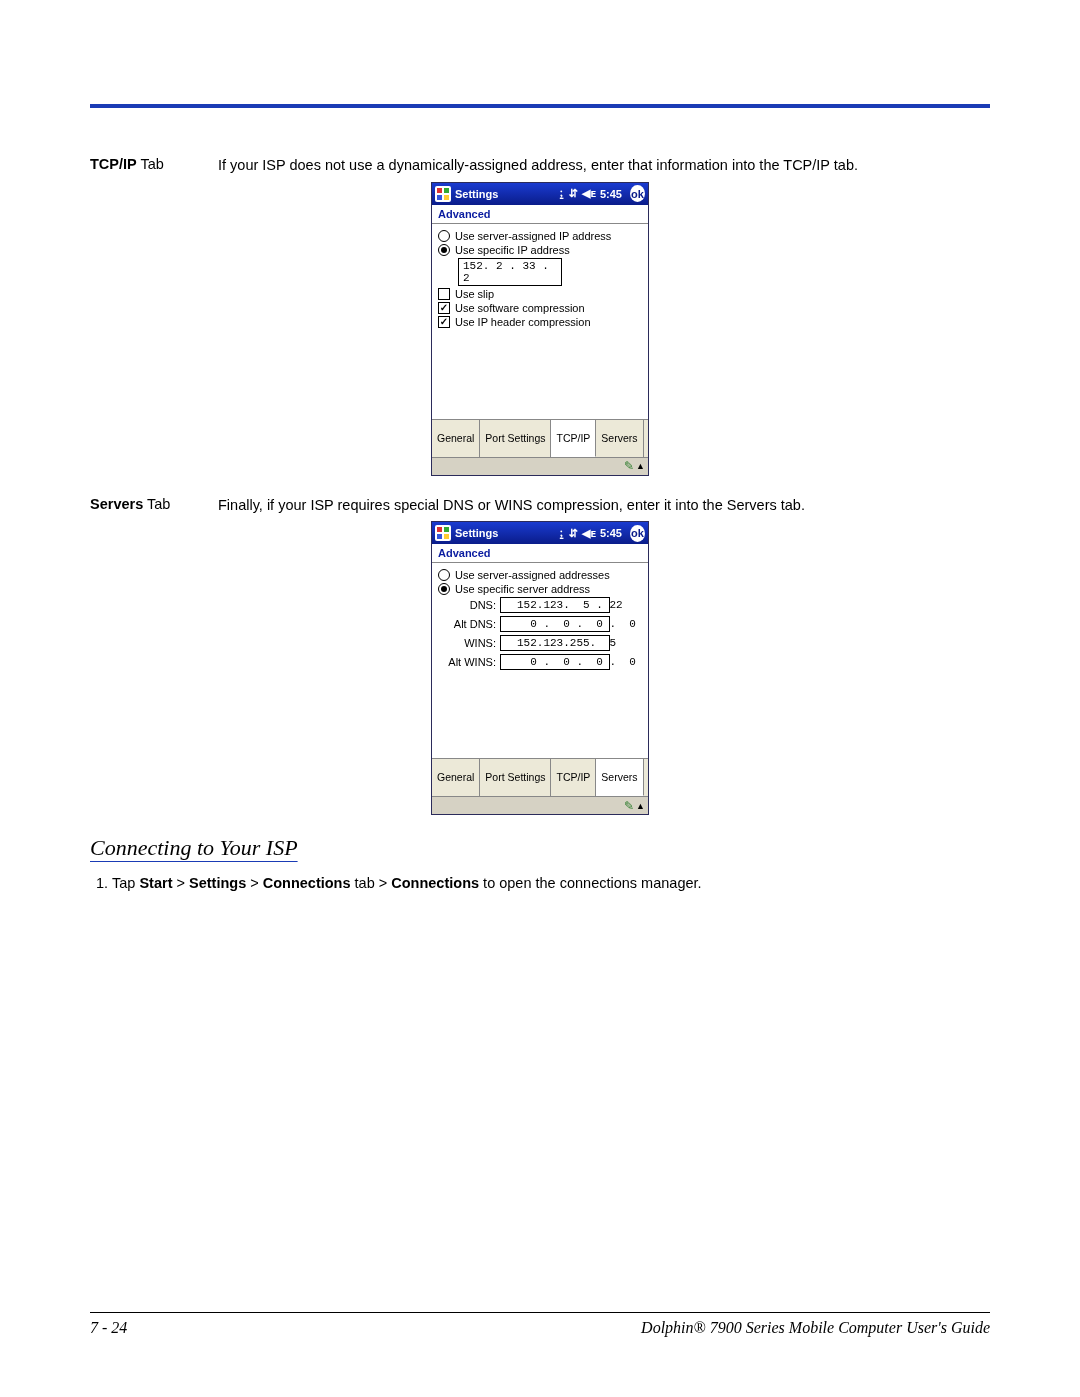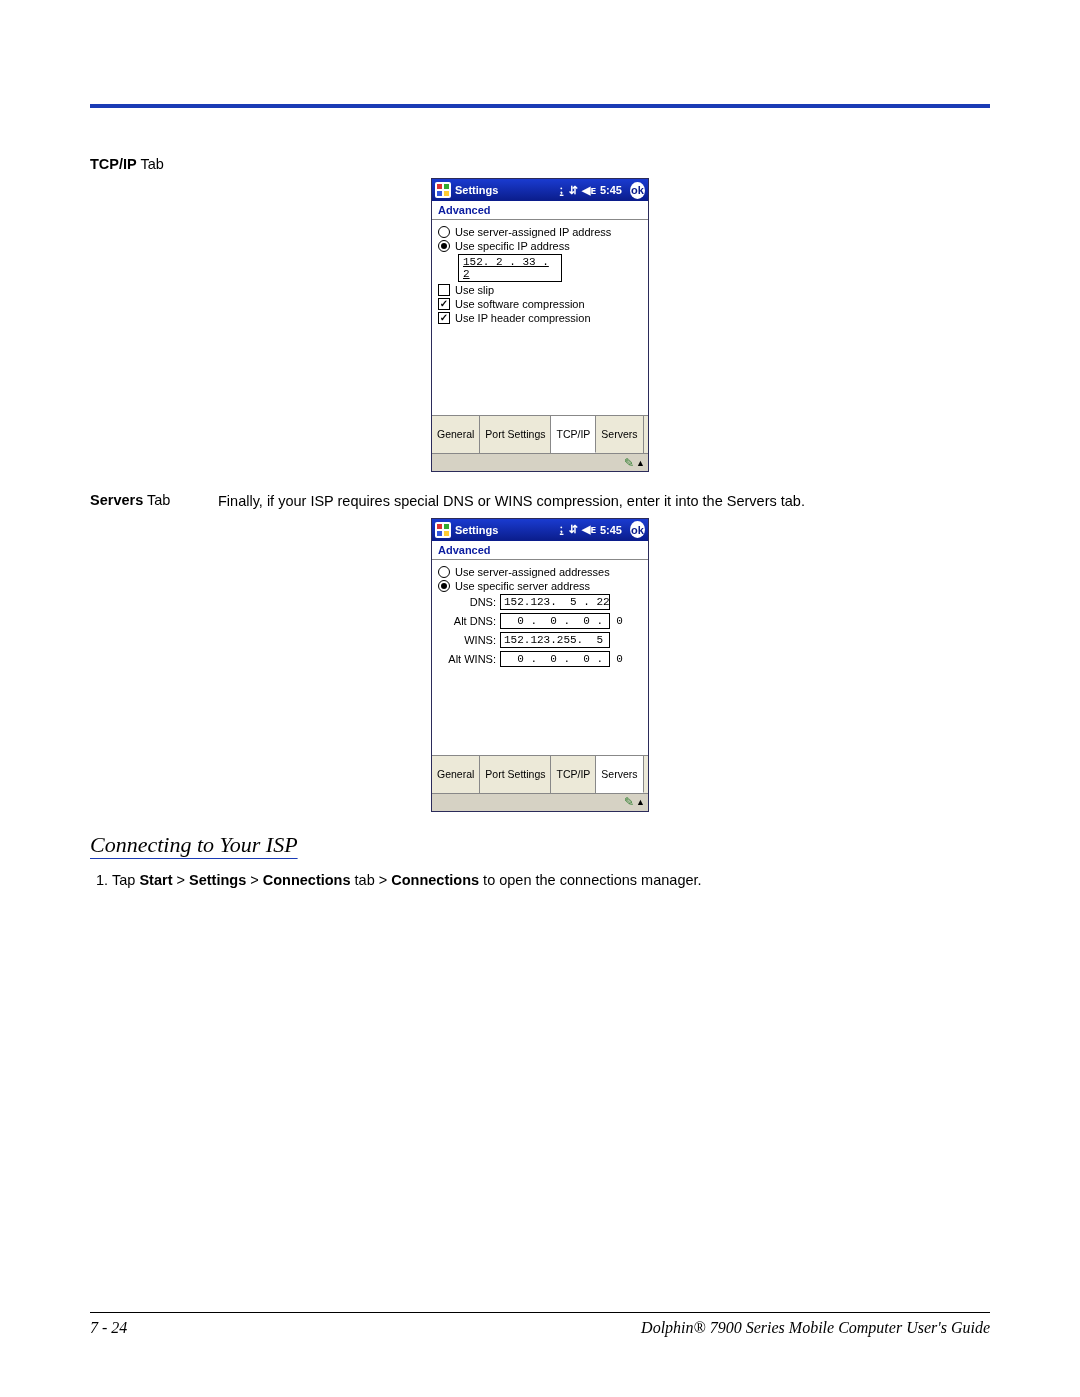--- a/index.html
+++ b/index.html
@@ -114,36 +114,35 @@
   .ip-input {
     font-family: "Courier New", monospace;
     font-size: 11px;
     border: 1px solid #000;
     padding: 1px 4px;
     background: #fff;
     width: 104px;
     margin-left: 20px;
     margin-top: 2px; margin-bottom: 2px;
     letter-spacing: 0;
-    text-decoration: underline;
   }
   .srv-grid {
     display: grid;
     grid-template-columns: 52px 110px;
     gap: 3px 4px;
     margin-left: 6px;
     margin-top: 2px;
     align-items: center;
   }
   .srv-grid .lbl { text-align: right; font-size: 11px; }
   .srv-grid .val {
     font-family: "Courier New", monospace;
     font-size: 11px;
     border: 1px solid #000;
-    padding: 1px 3px;
+    padding: 1px 16px;
     background: #fff;
     white-space: pre;
   }
   .wm-tabs {
     display: flex;
     border-top: 1px solid #888;
     background: #ece9d8;
     font-size: 10.5px;
   }
   .wm-tab {
@@ -208,20 +207,21 @@
 </head>
 <body>
 
 <div class="page">
   <hr class="blue-rule">
 
   <div class="section-row">
     <div class="row-label">
       <b>TCP/IP</b><span> Tab</span>
     </div>
+    <div class="row-desc">If your ISP does not use a dynamically-assigned address, enter that information into the TCP/IP tab.</div>
   </div>
 
   <div class="shot-wrap">
     <div class="wm">
       <div class="wm-titlebar">
         <span class="wm-flag">
           <svg viewBox="0 0 14 14">
               <rect x="1" y="1" width="5" height="5" fill="#d33"></rect>
               <rect x="8" y="1" width="5" height="5" fill="#3a3"></rect>
               <rect x="1" y="8" width="5" height="5" fill="#35d"></rect>

